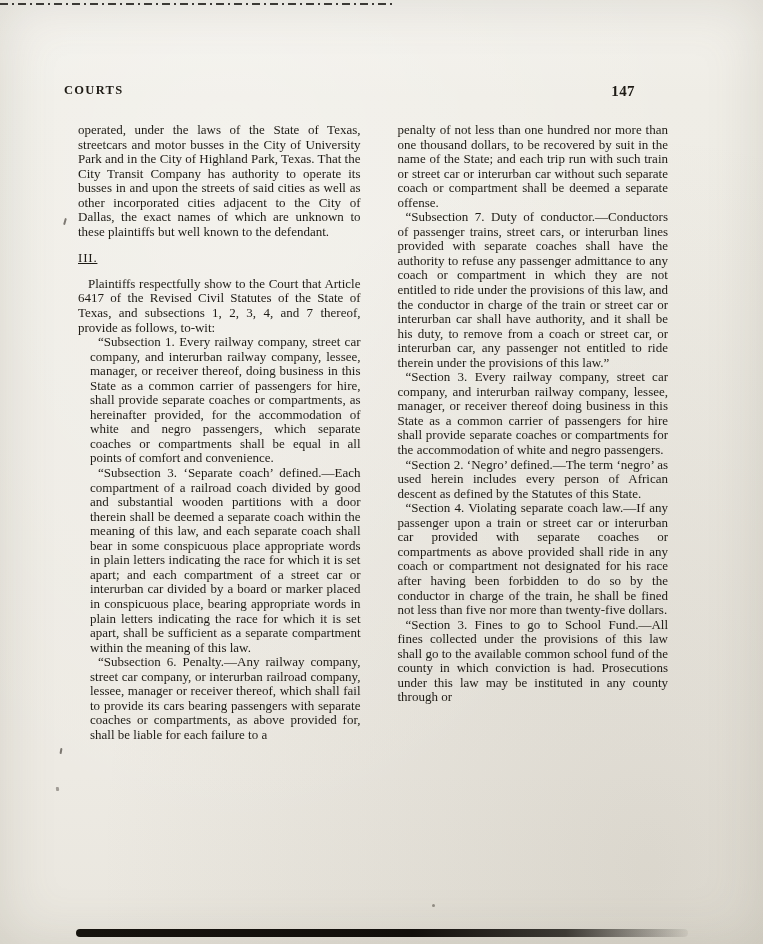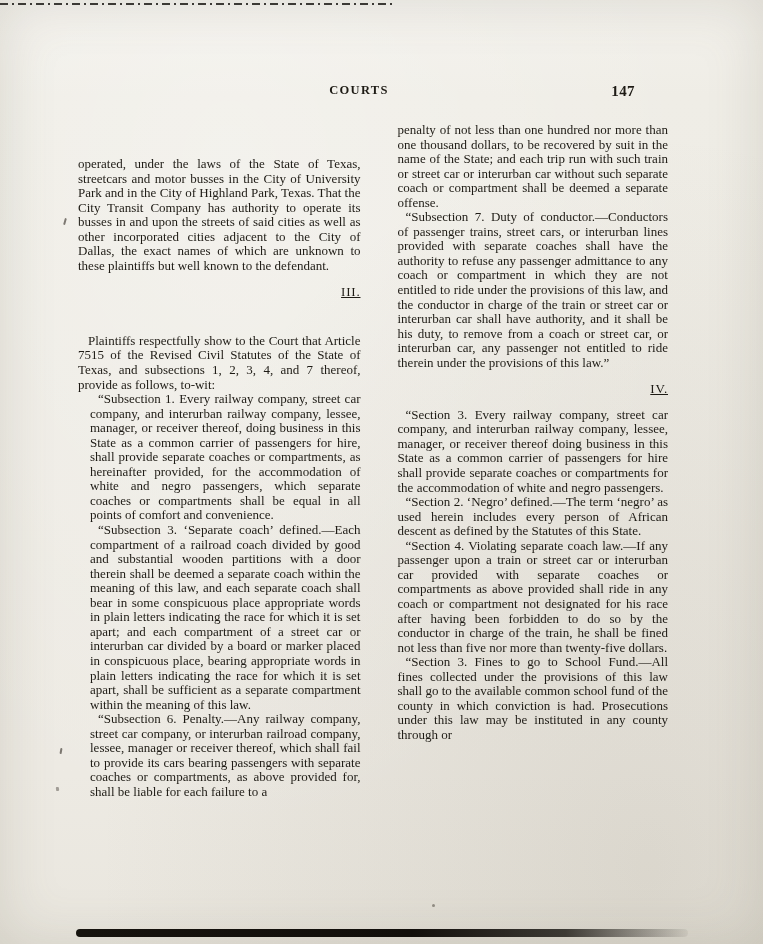--- a/index.html
+++ b/index.html
@@ -37,21 +37,20 @@
   }
 
   .header {
     position: absolute;
     top: 83px; left: 78px;
     width: 590px; height: 16px;
   }
   .running-title {
     position: absolute;
     left: 0; right: 0;
-    text-align: center;
     transform: translateX(-14px);
     font-weight: bold;
     font-size: 12.5px;
     letter-spacing: 1.3px;
   }
   .page-number {
     position: absolute;
     right: 33px; top: 0;
     font-weight: bold;
     font-size: 15px;
@@ -67,26 +66,26 @@
   }
   .col {
     width: 282.5px;
     font-size: 13px;
     line-height: 14.55px;
     text-align: justify;
     hyphens: auto;
     -webkit-hyphens: auto;
   }
   .col p { margin: 0; }
-  p.body  { text-indent: 10px; margin-top: 34px; }
+  p.body  { text-indent: 10px; }
   p.cont  { text-indent: 0; }
   p.quote { margin-left: 12px; text-indent: 8px; }
   p.quote.cont { text-indent: 0; }
   .roman-heading {
-    text-align: right;
+    text-align: left;
     margin: 12px 0 11px;
     font-size: 13px;
     letter-spacing: 0.8px;
     text-decoration: underline;
   }
 
   
   .margin-mark {
     position: absolute;
     width: 2px; height: 7px;
@@ -133,30 +132,29 @@
   <div class="header">
     <span class="running-title">COURTS</span>
     <span class="page-number">147</span>
   </div>
 
   <div class="content">
 
     <div class="col">
       <p class="body cont">operated, under the laws of the State of Texas, streetcars and motor busses in the City of University Park and in the City of Highland Park, Texas. That the City Transit Company has authority to operate its busses in and upon the streets of said cities as well as other incorporated cities adjacent to the City of Dallas, the exact names of which are unknown to these plaintiffs but well known to the defendant.</p>
       <div class="roman-heading">III.</div>
-      <p class="body">Plaintiffs respectfully show to the Court that Article 7515 of the Revised Civil Statutes of the State of Texas, and subsections 1, 2, 3, 4, and 7 thereof, provide as follows, to-wit:</p>
+      <p class="body">Plaintiffs respectfully show to the Court that Article 6417 of the Revised Civil Statutes of the State of Texas, and subsections 1, 2, 3, 4, and 7 thereof, provide as follows, to-wit:</p>
       <p class="quote">“Subsection 1. Every railway company, street car company, and interurban railway company, lessee, manager, or receiver thereof, doing business in this State as a common carrier of passengers for hire, shall provide separate coaches or compartments, as hereinafter provided, for the accommodation of white and negro passengers, which separate coaches or compartments shall be equal in all points of comfort and convenience.</p>
       <p class="quote">“Subsection 3. ‘Separate coach’ defined.—Each compartment of a railroad coach divided by good and substantial wooden partitions with a door therein shall be deemed a separate coach within the meaning of this law, and each separate coach shall bear in some conspicuous place appropriate words in plain letters indicating the race for which it is set apart; and each compartment of a street car or interurban car divided by a board or marker placed in conspicuous place, bearing appropriate words in plain letters indicating the race for which it is set apart, shall be sufficient as a separate compartment within the meaning of this law.</p>
       <p class="quote">“Subsection 6. Penalty.—Any railway company, street car company, or interurban railroad company, lessee, manager or receiver thereof, which shall fail to provide its cars bearing passengers with separate coaches or compartments, as above provided for, shall be liable for each failure to a</p>
     </div>
 
     <div class="col">
       <p class="quote cont">penalty of not less than one hundred nor more than one thousand dollars, to be recovered by suit in the name of the State; and each trip run with such train or street car or interurban car without such separate coach or compartment shall be deemed a separate offense.</p>
       <p class="quote">“Subsection 7. Duty of conductor.—Conductors of passenger trains, street cars, or interurban lines provided with separate coaches shall have the authority to refuse any passenger admittance to any coach or compartment in which they are not entitled to ride under the provisions of this law, and the conductor in charge of the train or street car or interurban car shall have authority, and it shall be his duty, to remove from a coach or street car, or interurban car, any passenger not entitled to ride therein under the provisions of this law.”</p>
-      <div class="roman-heading">IV.</div>
       <p class="quote">“Section 3. Every railway company, street car company, and interurban railway company, lessee, manager, or receiver thereof doing business in this State as a common carrier of passengers for hire shall provide separate coaches or compartments for the accommodation of white and negro passengers.</p>
       <p class="quote">“Section 2. ‘Negro’ defined.—The term ‘negro’ as used herein includes every person of African descent as defined by the Statutes of this State.</p>
       <p class="quote">“Section 4. Violating separate coach law.—If any passenger upon a train or street car or interurban car provided with separate coaches or compartments as above provided shall ride in any coach or compartment not designated for his race after having been forbidden to do so by the conductor in charge of the train, he shall be fined not less than five nor more than twenty-five dollars.</p>
       <p class="quote">“Section 3. Fines to go to School Fund.—All fines collected under the provisions of this law shall go to the available common school fund of the county in which conviction is had. Prosecutions under this law may be instituted in any county through or</p>
     </div>
 
   </div>
 
   <div class="margin-mark mark-1"></div>
   <div class="margin-mark mark-2"></div>

